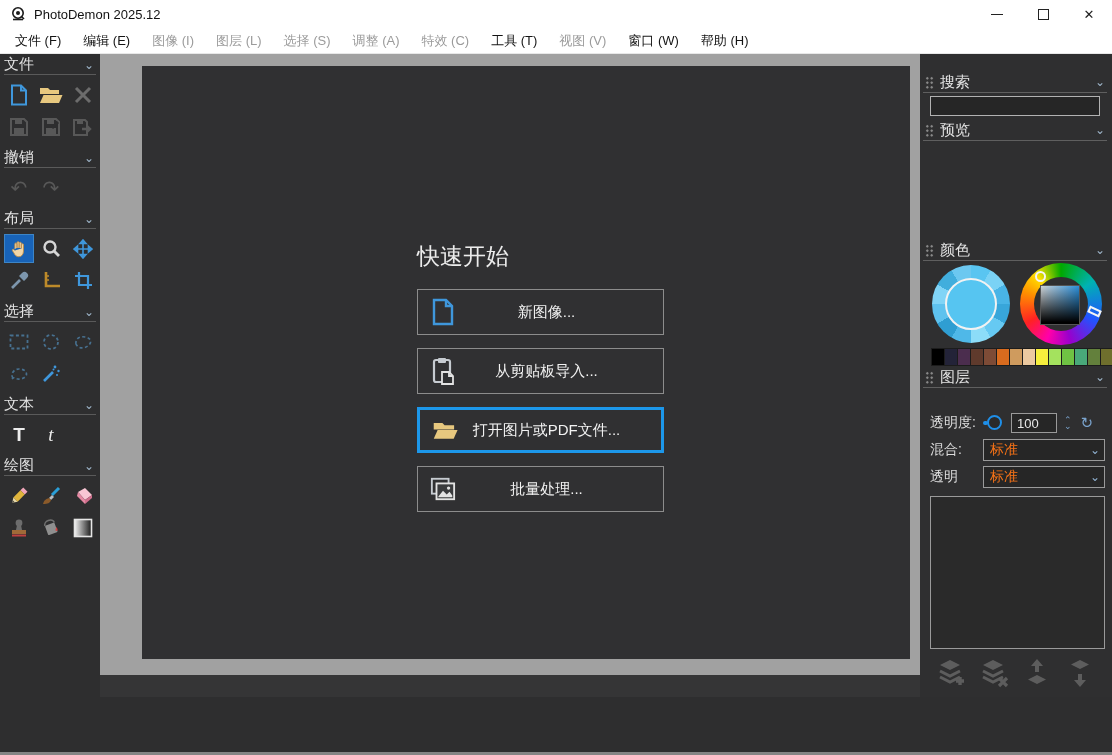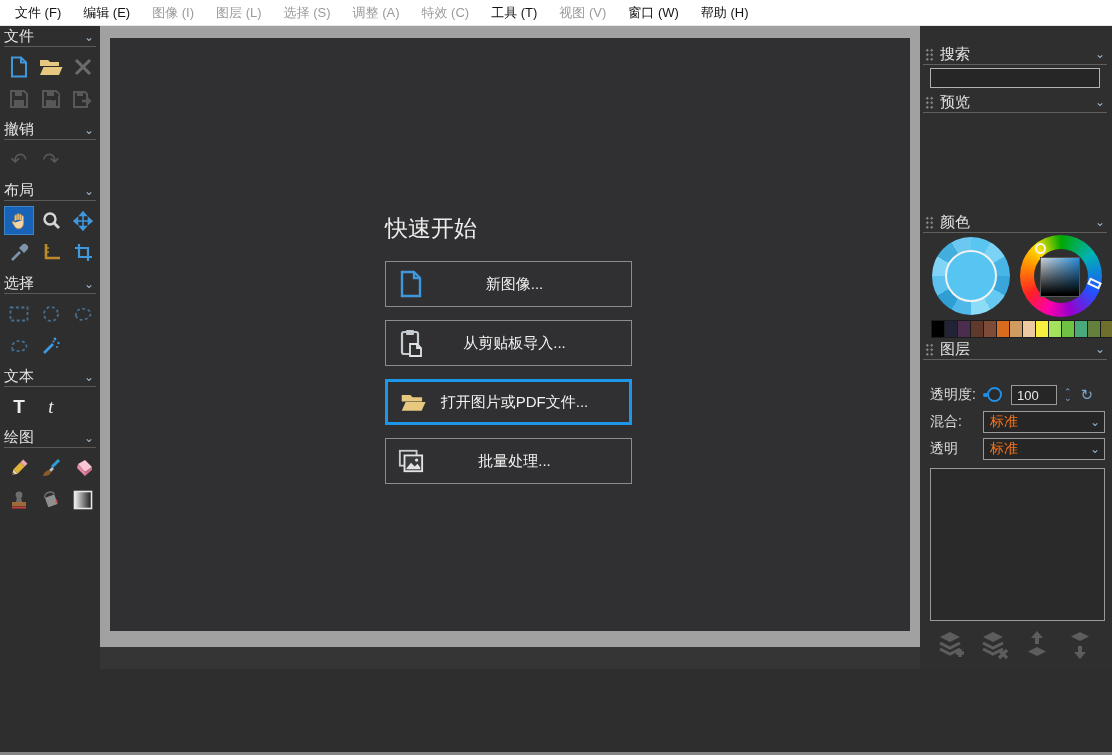--- a/index.html
+++ b/index.html
@@ -34,21 +34,21 @@
   .tool-cell { width:30px; height:29px; display:flex; align-items:center; justify-content:center; margin-right:2px; border:1px solid transparent; }
   .tool-cell.selected { background:#1863b8; border:1px solid #3d85c6; }
   .tool-cell svg { display:block; }
   .glyph-tool { font-size:20px; color:#585858; line-height:20px; }
   .text-T { font-size:19px; font-weight:bold; color:#ededed; }
   .text-t { font-size:19px; font-style:italic; font-family:"Liberation Serif","DejaVu Serif",serif; color:#ededed; }
 
   
   .canvas-region { flex:1 1 auto; background:#a1a1a1; display:flex; flex-direction:column; min-width:0; }
   .canvas-wrap { flex:1 1 auto; padding:12px 10px 16px 10px; display:flex; }
-  .canvas { flex:1; background:#303032; position:relative; }
+  .canvas { flex:1; background:#303032; position:relative;margin-left:32px; }
   .canvas-status { height:22px; background:#353536; flex:none; }
 
   
   .quickstart { position:absolute; left:275px; top:175px; width:247px; }
   .qs-title { font-size:23px; color:#ececec; margin-bottom:17px; }
   .qs-btn { height:46px; border:1px solid #8c8c8c; display:flex; align-items:center; margin-bottom:13px; color:#f2f2f2; font-size:15px; background:transparent; }
   .qs-btn.focused { border:3px solid #1c97ea; }
   .qs-icon { width:26px; margin:0 4px 0 12px; display:flex; justify-content:center; flex:none; }
   .qs-label { flex:1; text-align:center; padding-right:30px; }
   .qs-check-row { display:flex; align-items:center; margin-top:3px; }
@@ -100,20 +100,40 @@
   .layer-btns { height:44px; display:flex; align-items:center; justify-content:center; gap:9px; flex:none; padding-bottom:4px; }
   .layer-btn { width:34px; height:32px; display:flex; align-items:center; justify-content:center; }
 
   .window-bottom { position:absolute; left:0; right:0; bottom:0; height:3px; background:#858585; }
 </style>
 </head>
 <body>
 
 <div class="window">
 
+  <div class="titlebar">
+    <svg class="app-icon" viewBox="0 0 16 16">
+      <circle cx="8" cy="7" r="5.2" fill="none" stroke="#1a1a1a" stroke-width="1.6"></circle>
+      <circle cx="8" cy="7" r="2" fill="#1a1a1a"></circle>
+      <path d="M3 13.5 h10" stroke="#1a1a1a" stroke-width="1.6"></path>
+      <path d="M11.5 10.5 l2.5 2.5" stroke="#1a1a1a" stroke-width="1.6"></path>
+    </svg>
+    <span class="title-text">PhotoDemon 2025.12</span>
+    <div class="win-controls">
+      <div class="win-btn">
+          <span class="min-glyph"></span>
+        </div>
+      <div class="win-btn">
+          <span class="max-glyph"></span>
+        </div>
+      <div class="win-btn">
+          <span>✕</span>
+        </div>
+    </div>
+  </div>
 
   <div class="menubar">
     <span class="menu-item">文件 (F)</span>
     <span class="menu-item">编辑 (E)</span>
     <span class="menu-item disabled">图像 (I)</span>
     <span class="menu-item disabled">图层 (L)</span>
     <span class="menu-item disabled">选择 (S)</span>
     <span class="menu-item disabled">调整 (A)</span>
     <span class="menu-item disabled">特效 (C)</span>
     <span class="menu-item">工具 (T)</span>

